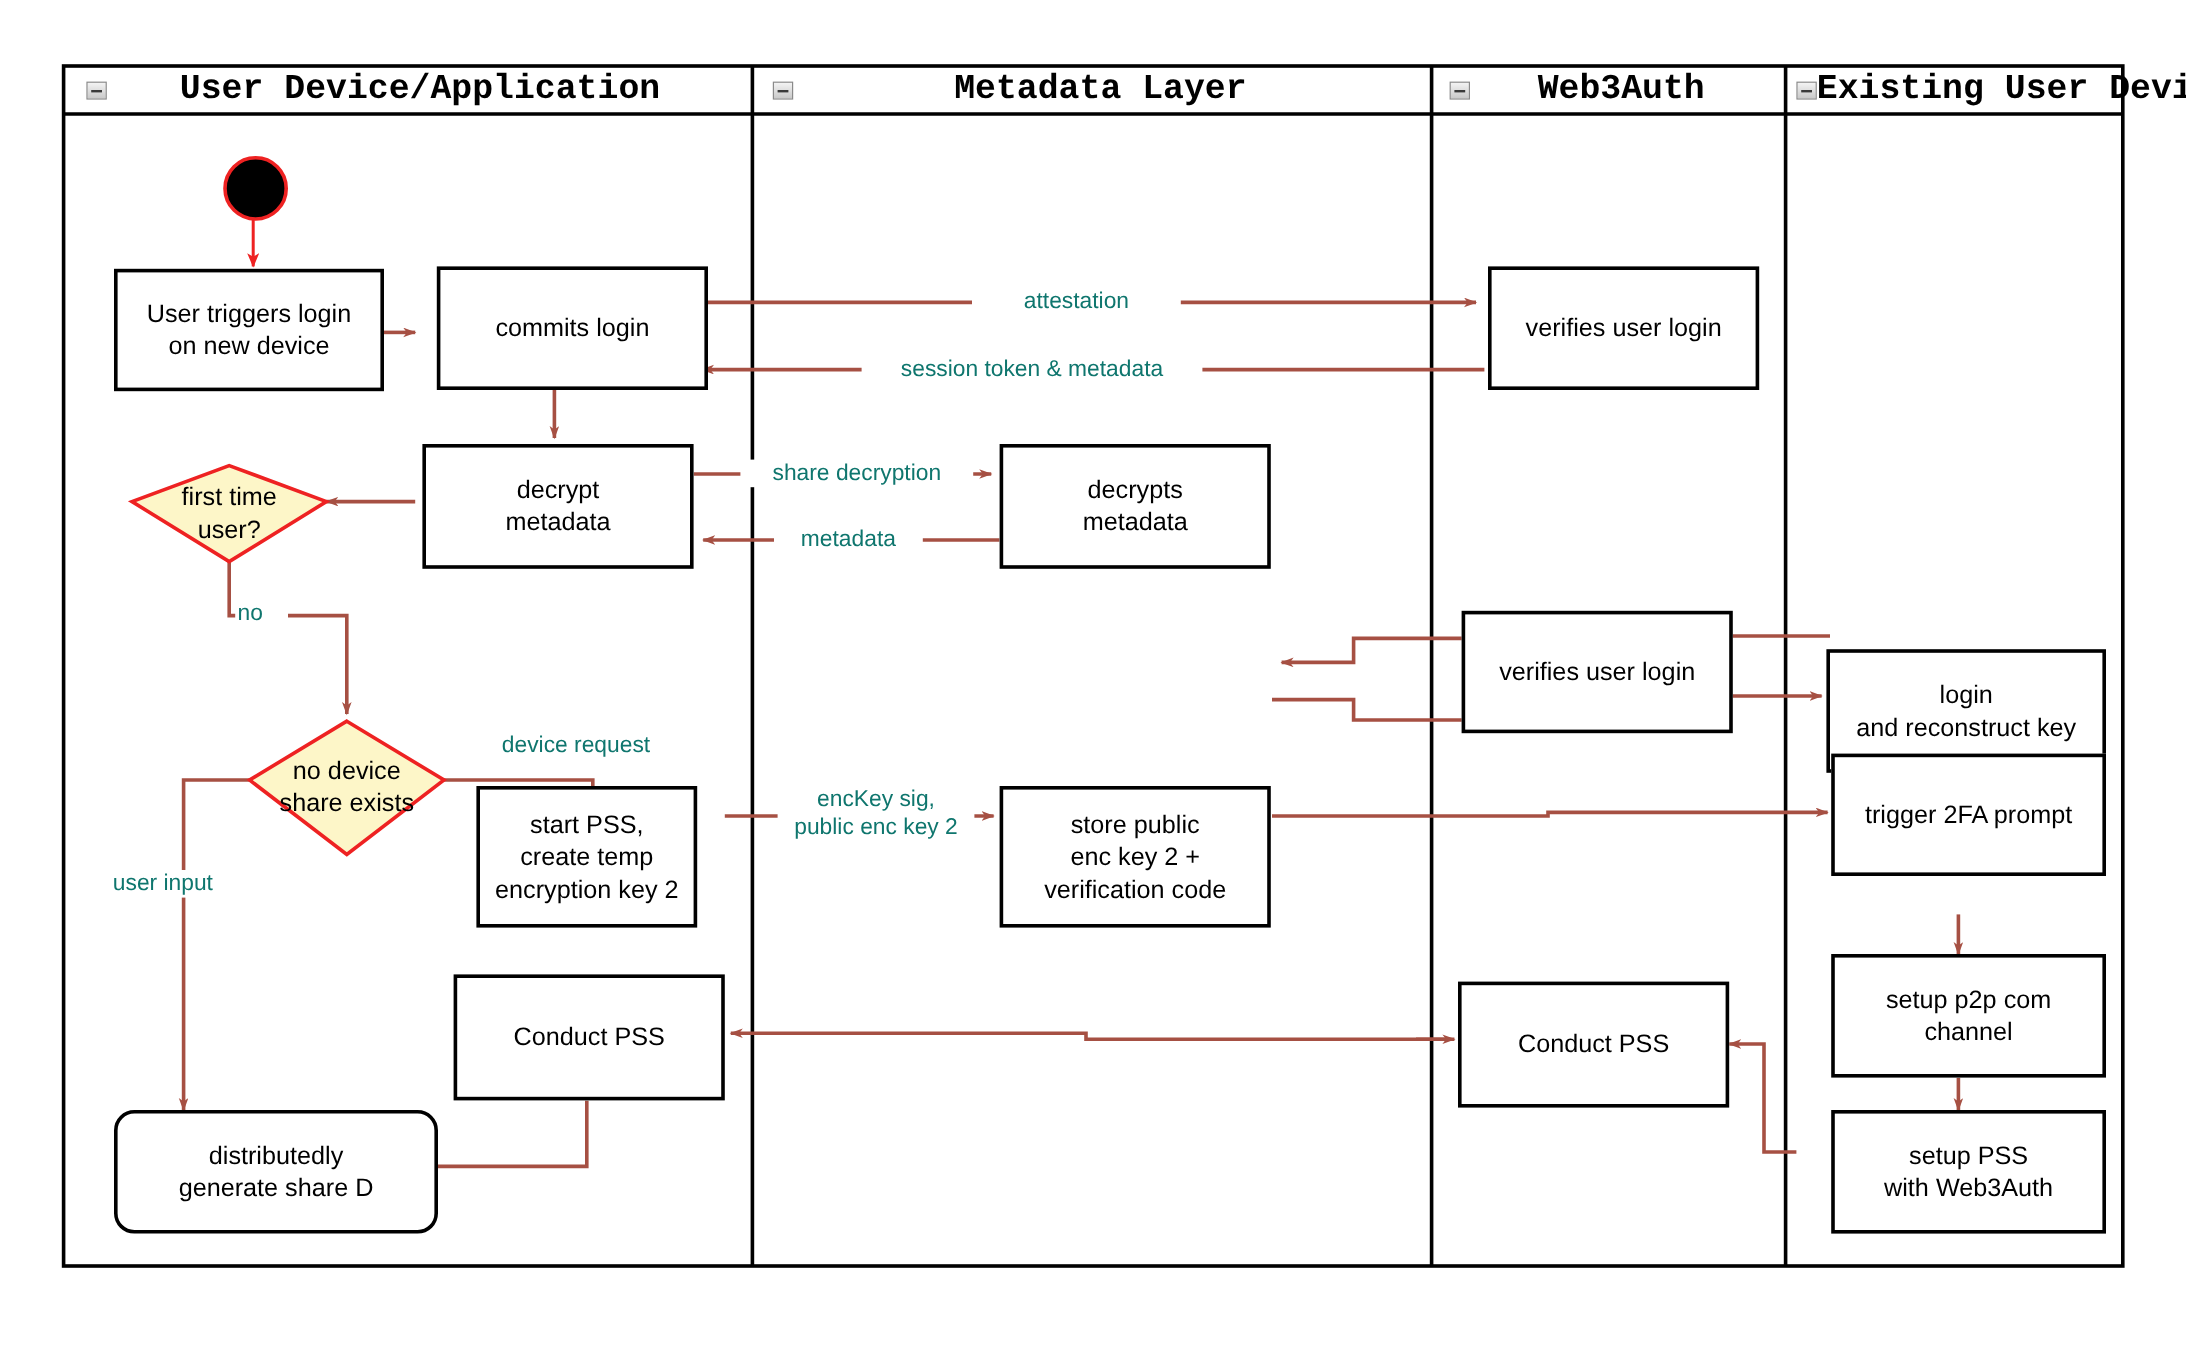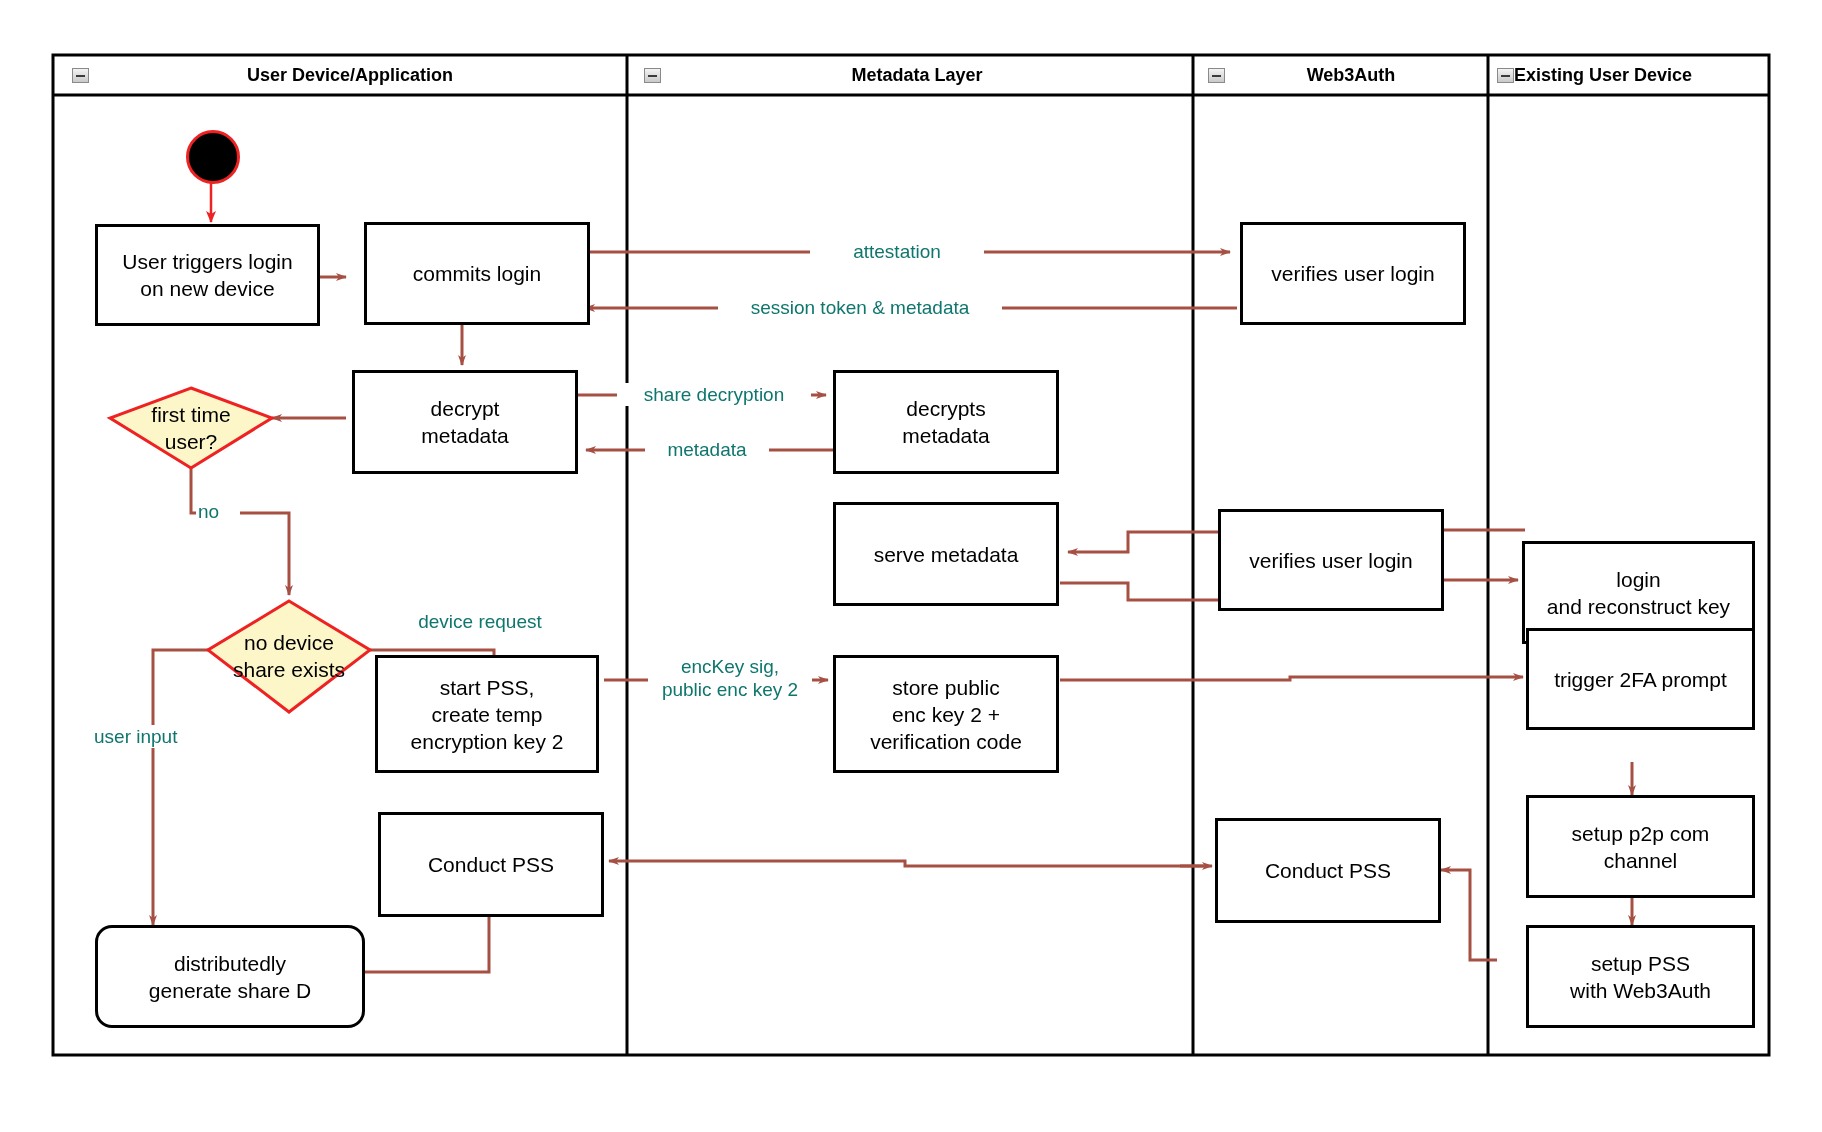--- a/index.html
+++ b/index.html
@@ -29,28 +29,28 @@
   .lane-div {
     stroke: #000000;
     stroke-width: 3;
   }
   .hdr-div {
     stroke: #000000;
     stroke-width: 3;
   }
   .lane-title {
     position: absolute;
-    font-size: 18px;
+    font-size: 29px;
     font-weight: bold;
     color: #000000;
     text-align: center;
     line-height: 34px;
     height: 24px;
     white-space: nowrap;
-    font-family: Liberation Sans, sans-serif;
+    font-family: Liberation Mono, monospace;
   }
   .collapse-box {
     position: absolute;
     width: 17px;
     height: 15px;
     background: linear-gradient(#f3f3f3, #c9c9c9);
     border: 1px solid #8a8a8a;
     box-sizing: border-box;
   }
   .collapse-box::after {
@@ -204,28 +204,27 @@
   <div class="node" style="left:352px; top:222px; width:226px; height:103px;margin-left:12px;">commits login</div>
 
   <div class="node" style="left:1240px; top:222px; width:226px; height:103px;">verifies user login</div>
 
   <div class="node" style="left:352px; top:370px; width:226px; height:104px;">decrypt
 metadata</div>
 
   <div class="node" style="left:833px; top:370px; width:226px; height:104px;">decrypts
 metadata</div>
 
-  <div class="node" style="left:833px; top:502px; width:226px; height:104px;">serve metadata</div>
 
   <div class="node" style="left:1218px; top:509px; width:226px; height:102px;">verifies user login</div>
 
   <div class="node" style="left:1522px; top:505px; width:233px; height:103px;margin-top:36px;">login
 and reconstruct key</div>
 
-  <div class="node" style="left:375px; top:655px; width:224px; height:118px;">start PSS,
+  <div class="node" style="left:397px; top:655px; width:184px; height:118px;">start PSS,
 create temp
 encryption key 2</div>
 
   <div class="node" style="left:833px; top:655px; width:226px; height:118px;">store public
 enc key 2 +
 verification code</div>
 
   <div class="node" style="left:1526px; top:628px; width:229px; height:102px;">trigger 2FA prompt</div>
 
   <div class="node" style="left:1526px; top:795px; width:229px; height:103px;">setup p2p com

